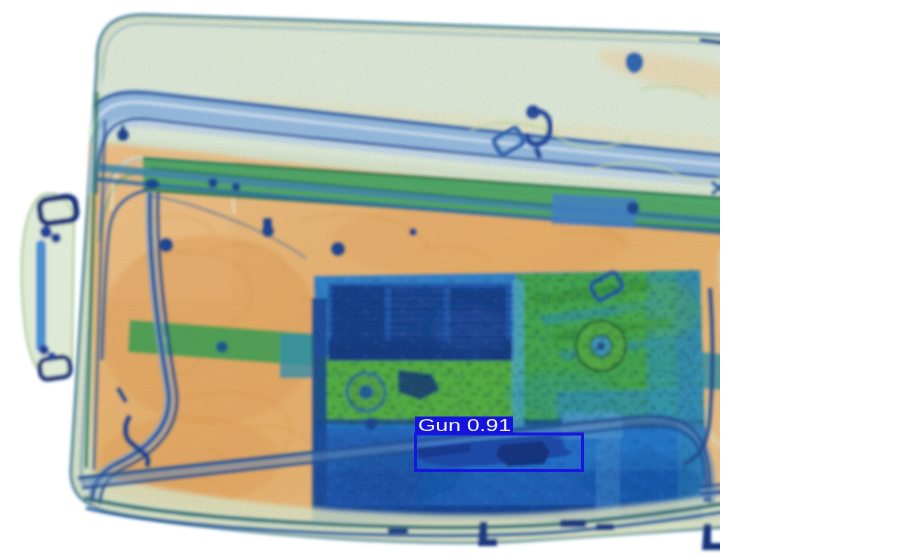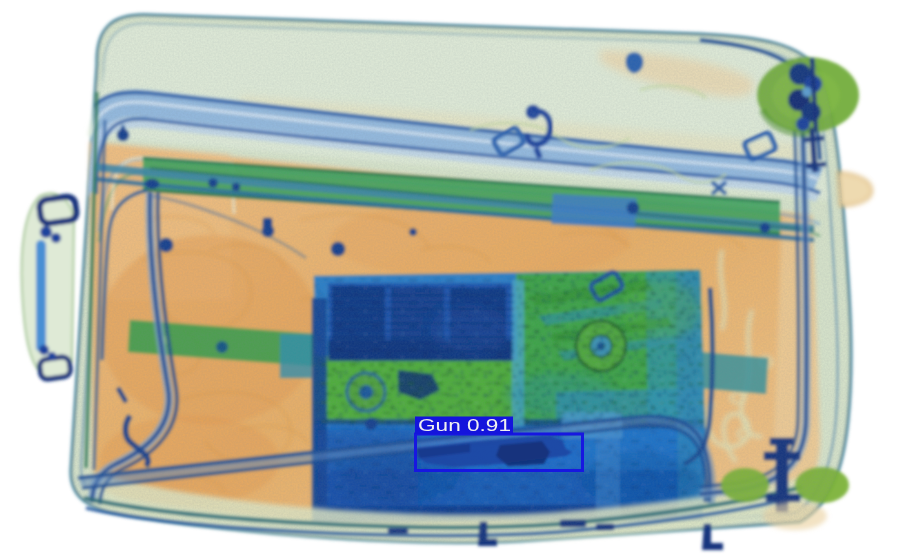--- a/index.html
+++ b/index.html
@@ -1,16 +1,16 @@
 <!DOCTYPE html>
 <html><head>
 <meta charset="utf-8">
 <style>
   html,body{margin:0;padding:0;background:#ffffff;}
-  #stage{width:904px;height:556px;position:relative;overflow:hidden;background:#f0abfc;
+  #stage{width:720px;height:556px;position:relative;overflow:hidden;background:#f0abfc;
     font-family:"Liberation Sans", sans-serif;}
   svg{display:block;}
 </style>
 </head>
 <body>
 <div id="stage">
 <svg width="904" height="556" viewBox="0 0 904 556" xmlns="http://www.w3.org/2000/svg">
 <defs>
   <filter id="softAll" x="-2%" y="-2%" width="104%" height="104%">
           <feGaussianBlur stdDeviation="0.8"></feGaussianBlur>

